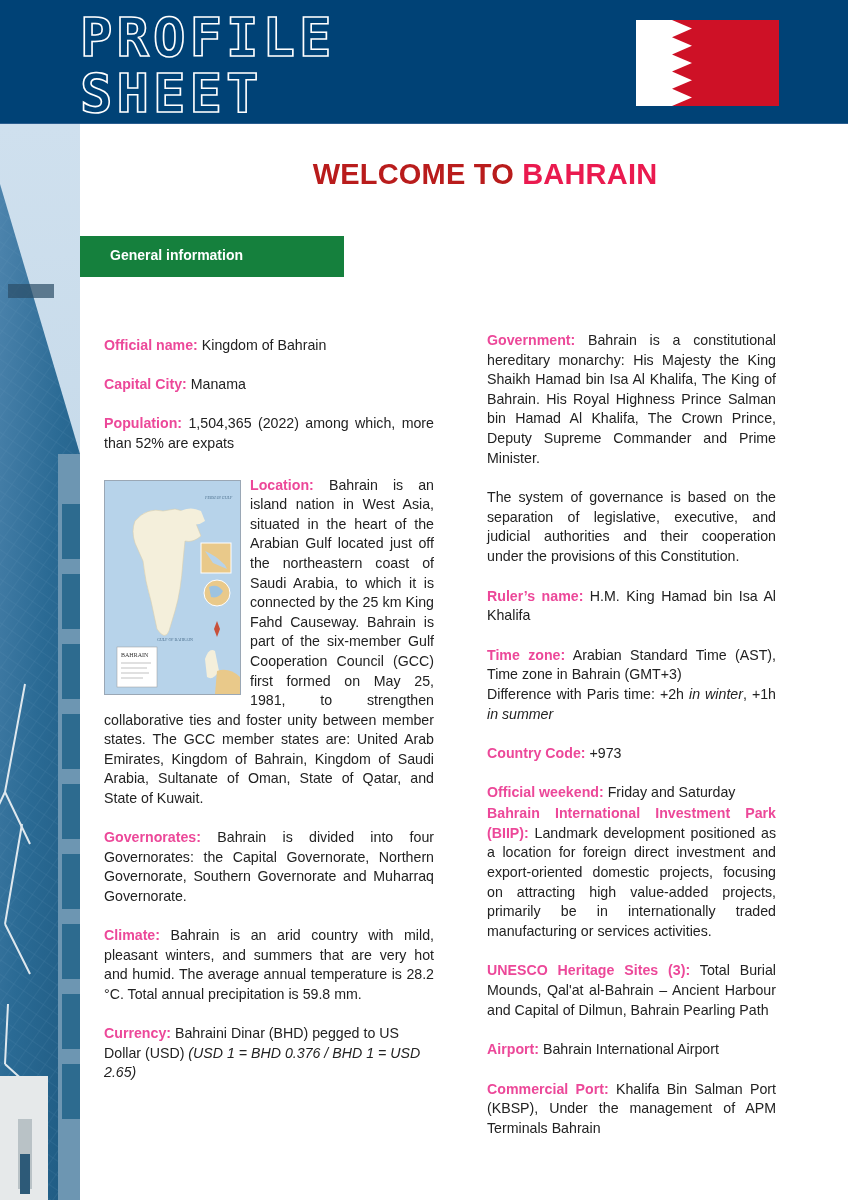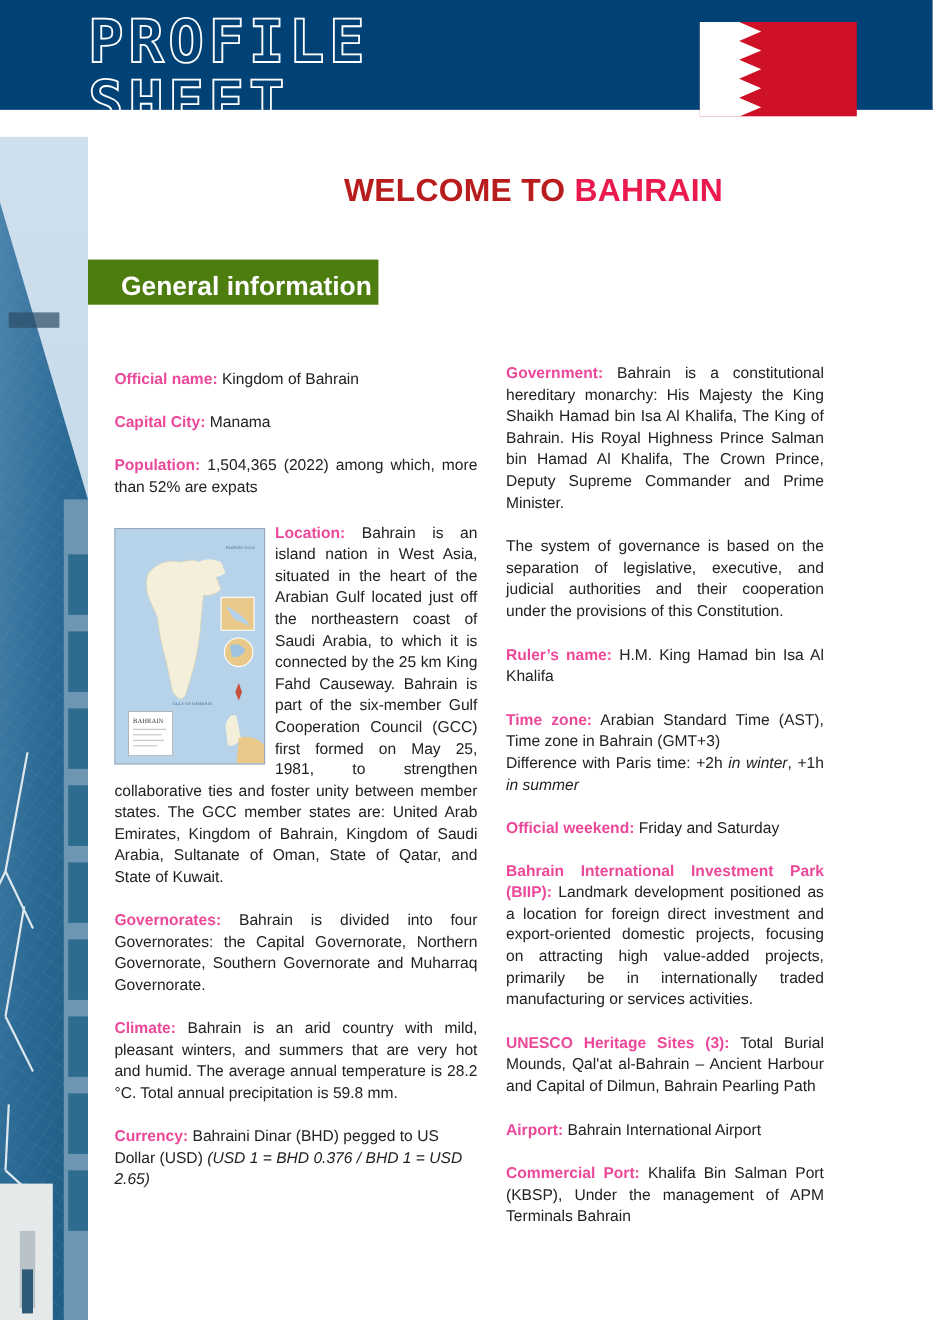--- a/index.html
+++ b/index.html
@@ -1,20 +1,20 @@
 <!DOCTYPE html>
 <html><head>
 <meta charset="utf-8">
 <style>
   * { box-sizing: border-box; margin: 0; padding: 0; }
   html, body { width: 848px; height: 1200px; overflow: hidden; background: #ffffff; }
   body { position: relative; font-family: "Liberation Sans", sans-serif; color: #1a1a1a; }
 
   .header {
-    position: absolute; left: 0; top: 0; width: 848px; height: 100px;
+    position: absolute; left: 0; top: 0; width: 848px; height: 124px;
     background: #004276;
     border-bottom: 1px solid #2a5d8f;
   }
   .title-svg { position: absolute; left: 80px; top: 8px; }
   .flag { position: absolute; left: 636px; top: 20px; width: 143px; height: 86px; }
 
   .building {
     position: absolute; left: 0; top: 124px; width: 80px; height: 1076px;
     overflow: hidden;
   }
@@ -22,33 +22,33 @@
   .welcome {
     position: absolute; left: 80px; right: 0; top: 158px;
     text-align: center; font-weight: bold; font-size: 29px; letter-spacing: 0.2px;
     padding-left: 42px;
   }
   .welcome .w1 { color: #b91c1c; }
   .welcome .w2 { color: #ea1a4f; }
 
   .section-bar {
     position: absolute; left: 80px; top: 236px; width: 264px; height: 41px;
-    background: #4d7c0f;
-    color: #ffffff; font-weight: bold; font-size: 24px;
+    background: #15803d;
+    color: #ffffff; font-weight: bold; font-size: 14px;
     padding: 11px 0 0 30px;
   }
 
   .col {
     position: absolute; font-size: 14.2px; line-height: 19.6px; text-align: justify; color: #222;
   }
   .col p { margin-bottom: 19.6px; }
   .col b { font-weight: bold; color: #ec4899; }
   .col i { font-style: italic; }
   .col-left { left: 104px; top: 336px; width: 330px; }
-  .col-right { left: 460px; top: 331px; width: 289px; }
+  .col-right { left: 487px; top: 331px; width: 289px; }
 
   .map {
     float: left; width: 137px; height: 215px; margin: 4px 9px 2px 0;
     border: 1px solid #9aa7b5; background: #b7d3ea; position: relative; overflow: hidden;
   }
 </style>
 </head>
 <body>
 
 <div class="header">
@@ -149,18 +149,19 @@
 </div>
 
 <div class="col col-right">
   <p style="margin-bottom:20px;"><b>Government:</b><span> Bahrain is a constitutional hereditary monarchy: His Majesty the King Shaikh Hamad bin Isa Al Khalifa, The King of Bahrain. His Royal Highness Prince Salman bin Hamad Al Khalifa, The Crown Prince, Deputy Supreme Commander and Prime Minister.</span></p>
   <p style="margin-bottom:20px;">The system of governance is based on the separation of legislative, executive, and judicial authorities and their cooperation under the provisions of this Constitution.</p>
   <p style="margin-bottom:20px;"><b>Ruler’s name:</b><span> H.M. King Hamad bin Isa Al Khalifa</span></p>
   <p style="margin-bottom:20px;">
     <b>Time zone:</b><span> Arabian Standard Time (AST), Time zone in Bahrain (GMT+3)</span><br>
     <span>Difference with Paris time: +2h </span><i>in winter</i><span>, +1h </span><i>in summer</i>
   </p>
-  <p style="margin-bottom:19px;"><b>Official weekend:</b><span> Friday and Saturday</span></p>
+  <p style="margin-bottom:19px;"><b>Country Code:</b><span> +973</span></p>
+  <p style="margin-bottom:2px;"><b>Official weekend:</b><span> Friday and Saturday</span></p>
   <p style="margin-bottom:20px;"><b>Bahrain International Investment Park (BIIP):</b><span> Landmark development positioned as a location for foreign direct investment and export-oriented domestic projects, focusing on attracting high value-added projects, primarily be in internationally traded manufacturing or services activities.</span></p>
   <p style="margin-bottom:20px;"><b>UNESCO Heritage Sites (3):</b><span> Total Burial Mounds, Qal'at al-Bahrain – Ancient Harbour and Capital of Dilmun, Bahrain Pearling Path</span></p>
   <p style="margin-bottom:20px;"><b>Airport:</b><span> Bahrain International Airport</span></p>
   <p><b>Commercial Port:</b><span> Khalifa Bin Salman Port (KBSP), Under the management of APM Terminals Bahrain</span></p>
 </div>
 
 </body></html>

